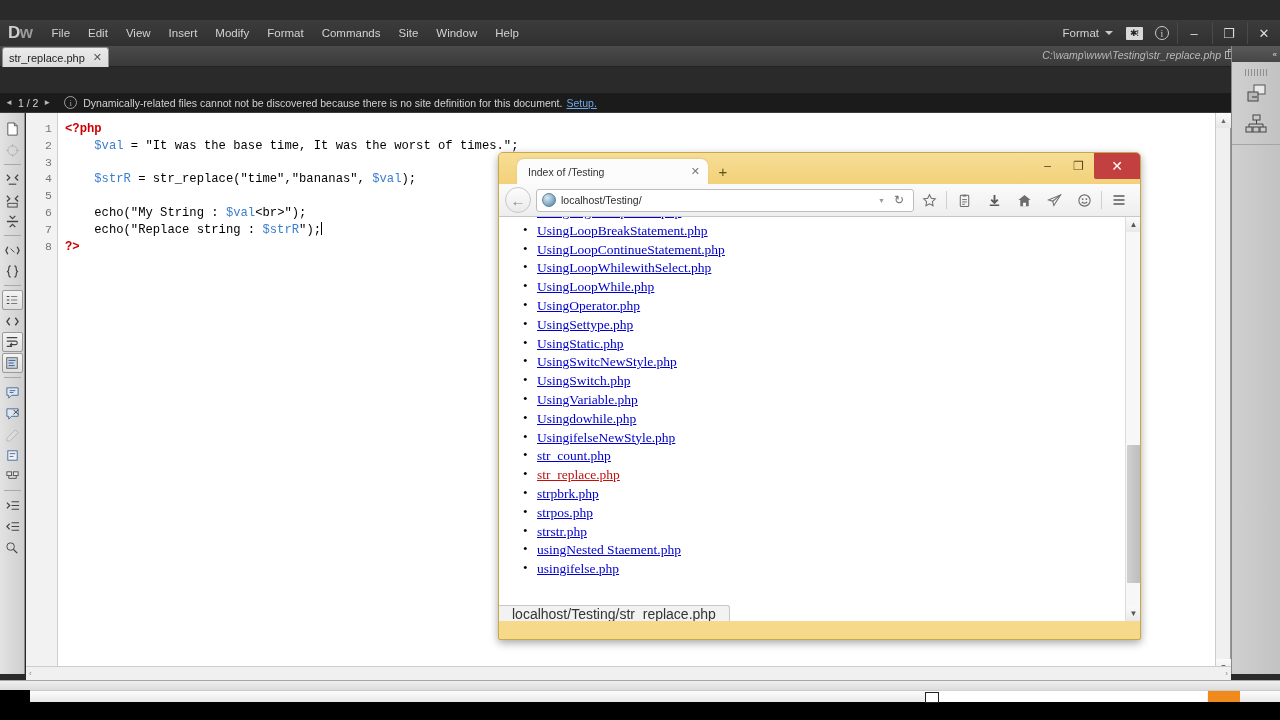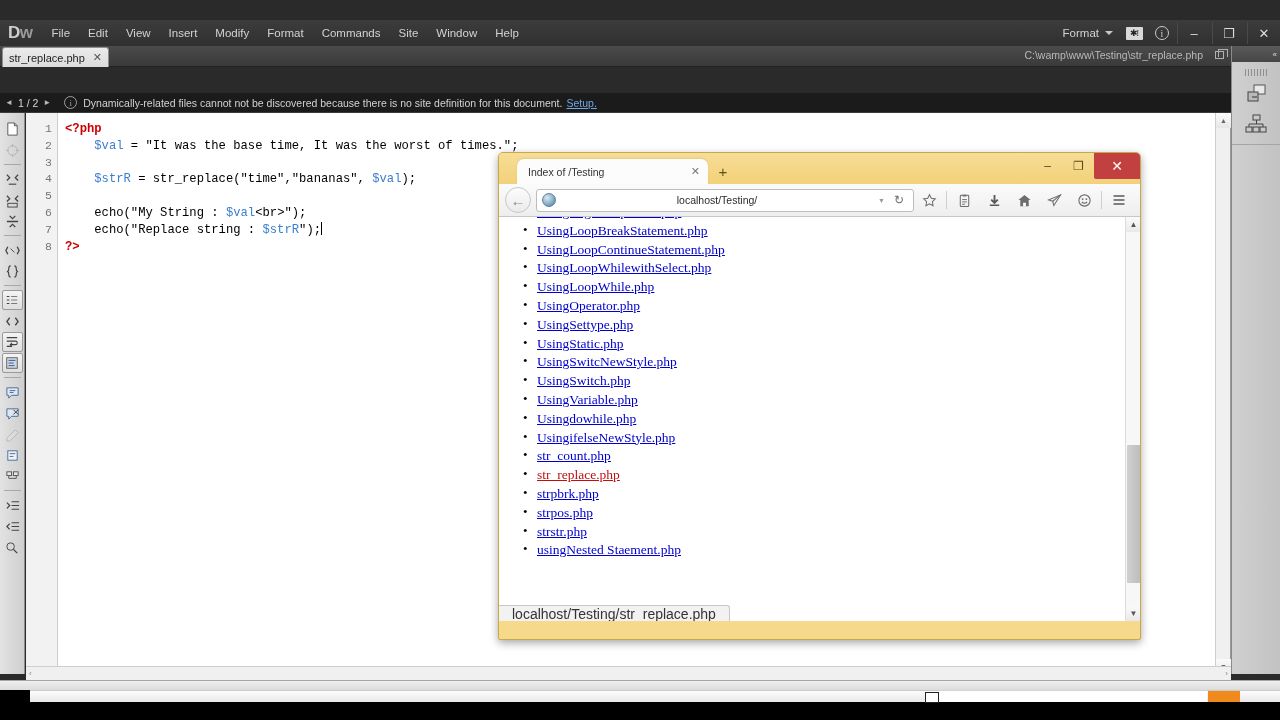--- a/index.html
+++ b/index.html
@@ -75,23 +75,23 @@
   .dw-doctab {
     position: absolute; left: 2px; top: 1px; height: 20px;
     background: linear-gradient(#ebebeb,#dcdcdc);
     border: 1px solid #8d8d8d; border-bottom: none;
     border-radius: 3px 3px 0 0;
     display: flex; align-items: center; padding: 0 6px; gap: 8px;
   }
   .dw-doctab .lbl { font-size: 11px; color: #222; }
   .dw-doctab .x { font-size: 11px; color: #555; }
   .dw-path {
-    position: absolute; right: 56px; top: 3px;
+    position: absolute; right: 46px; top: 3px;
     font-size: 10.5px; color: #b9b9b9;
-    display: flex; align-items: center; gap: 12px;
+    display: flex; align-items: center; gap: 4px; font-style: italic;
   }
   .restore-glyph {
     width: 9px; height: 8px; border: 1px solid #b0b0b0; position: relative;
   }
   .restore-glyph:before {
     content: ""; position: absolute; left: 2px; top: -3px; width: 8px;
     height: 7px; border: 1px solid #b0b0b0; border-bottom: none;
   }
 
   
@@ -286,21 +286,21 @@
   .ff-urlbar {
     flex: 1; height: 23px; background: #fff; border: 1px solid #bdbdbd;
     border-radius: 3px; display: flex; align-items: center;
     padding: 0 5px; gap: 5px;
   }
   .ff-fav {
     width: 14px; height: 14px; border-radius: 50%;
     background: radial-gradient(circle at 35% 32%, #d8eaf4 0%, #82a9c2 60%, #4d7693 100%);
     border: 1px solid #5f8299;
   }
-  .ff-url { flex: 1; font-size: 10.5px; color: #2b2b2b; text-align: center; }
+  .ff-url { flex: 1; font-size: 10.5px; color: #2b2b2b; }
   .ff-drop { font-size: 7px; color: #999; }
   .ff-reload { font-size: 12px; color: #6d6d6d; padding: 0 4px; }
   .ff-tool {
     width: 30px; height: 26px; display: flex; align-items: center;
     justify-content: center; font-size: 13px; color: #636363;
   }
   .ff-divider { width: 1px; height: 18px; background: #cfcfcf; margin: 0 2px; }
 
   .ff-content {
     position: relative; height: 404px; background: #fff;
@@ -684,20 +684,21 @@
             <li><a>UsingSwitch.php</a></li>
             <li><a>UsingVariable.php</a></li>
             <li><a>Usingdowhile.php</a></li>
             <li><a>UsingifelseNewStyle.php</a></li>
             <li><a>str_count.php</a></li>
             <li class="hovered"><a>str_replace.php</a></li>
             <li><a>strpbrk.php</a></li>
             <li><a>strpos.php</a></li>
             <li><a>strstr.php</a></li>
             <li><a>usingNested Staement.php</a></li>
+            <li><a>usingifelse.php</a></li>
           </ul>
       </div>
 
       <div class="ff-vscroll">
         <div class="a">▲</div>
         <div class="thumb"></div>
         <div class="a bot">▼</div>
       </div>
 
       <div class="ff-status">localhost/Testing/str_replace.php</div>

